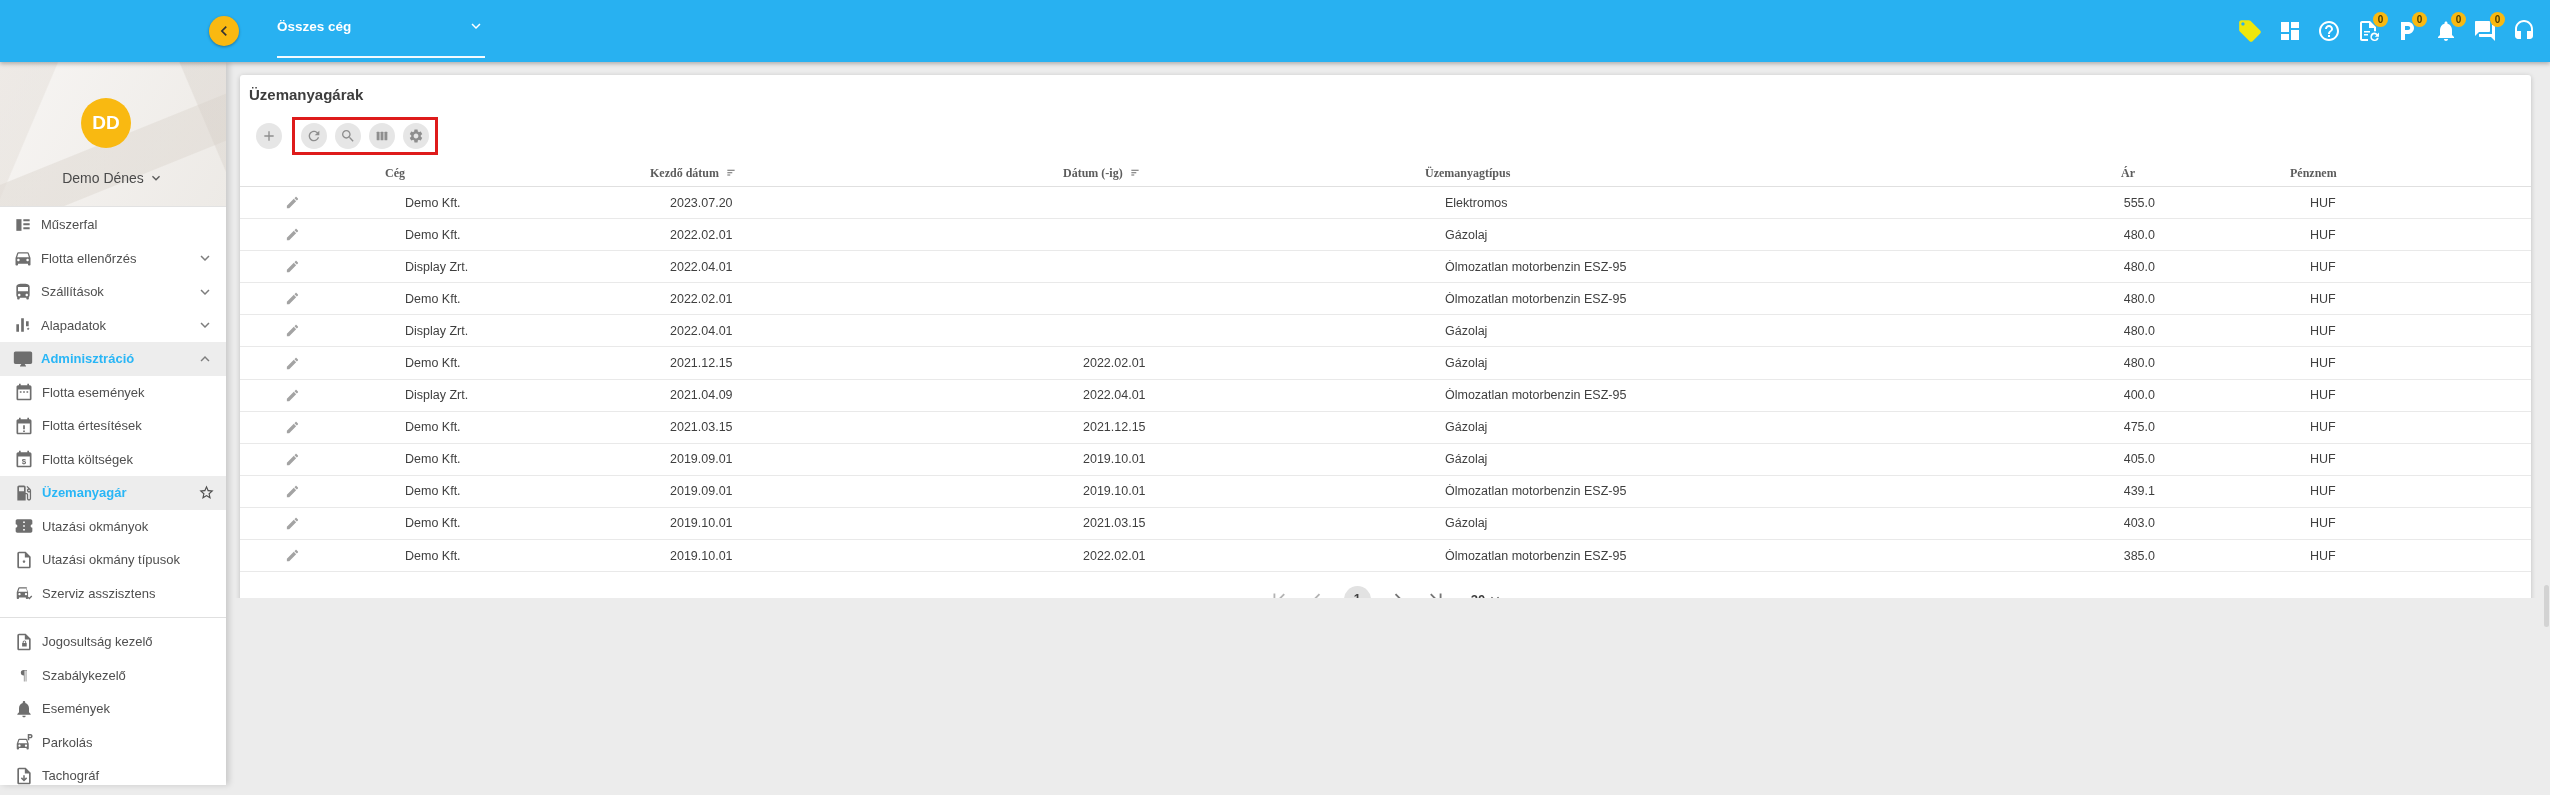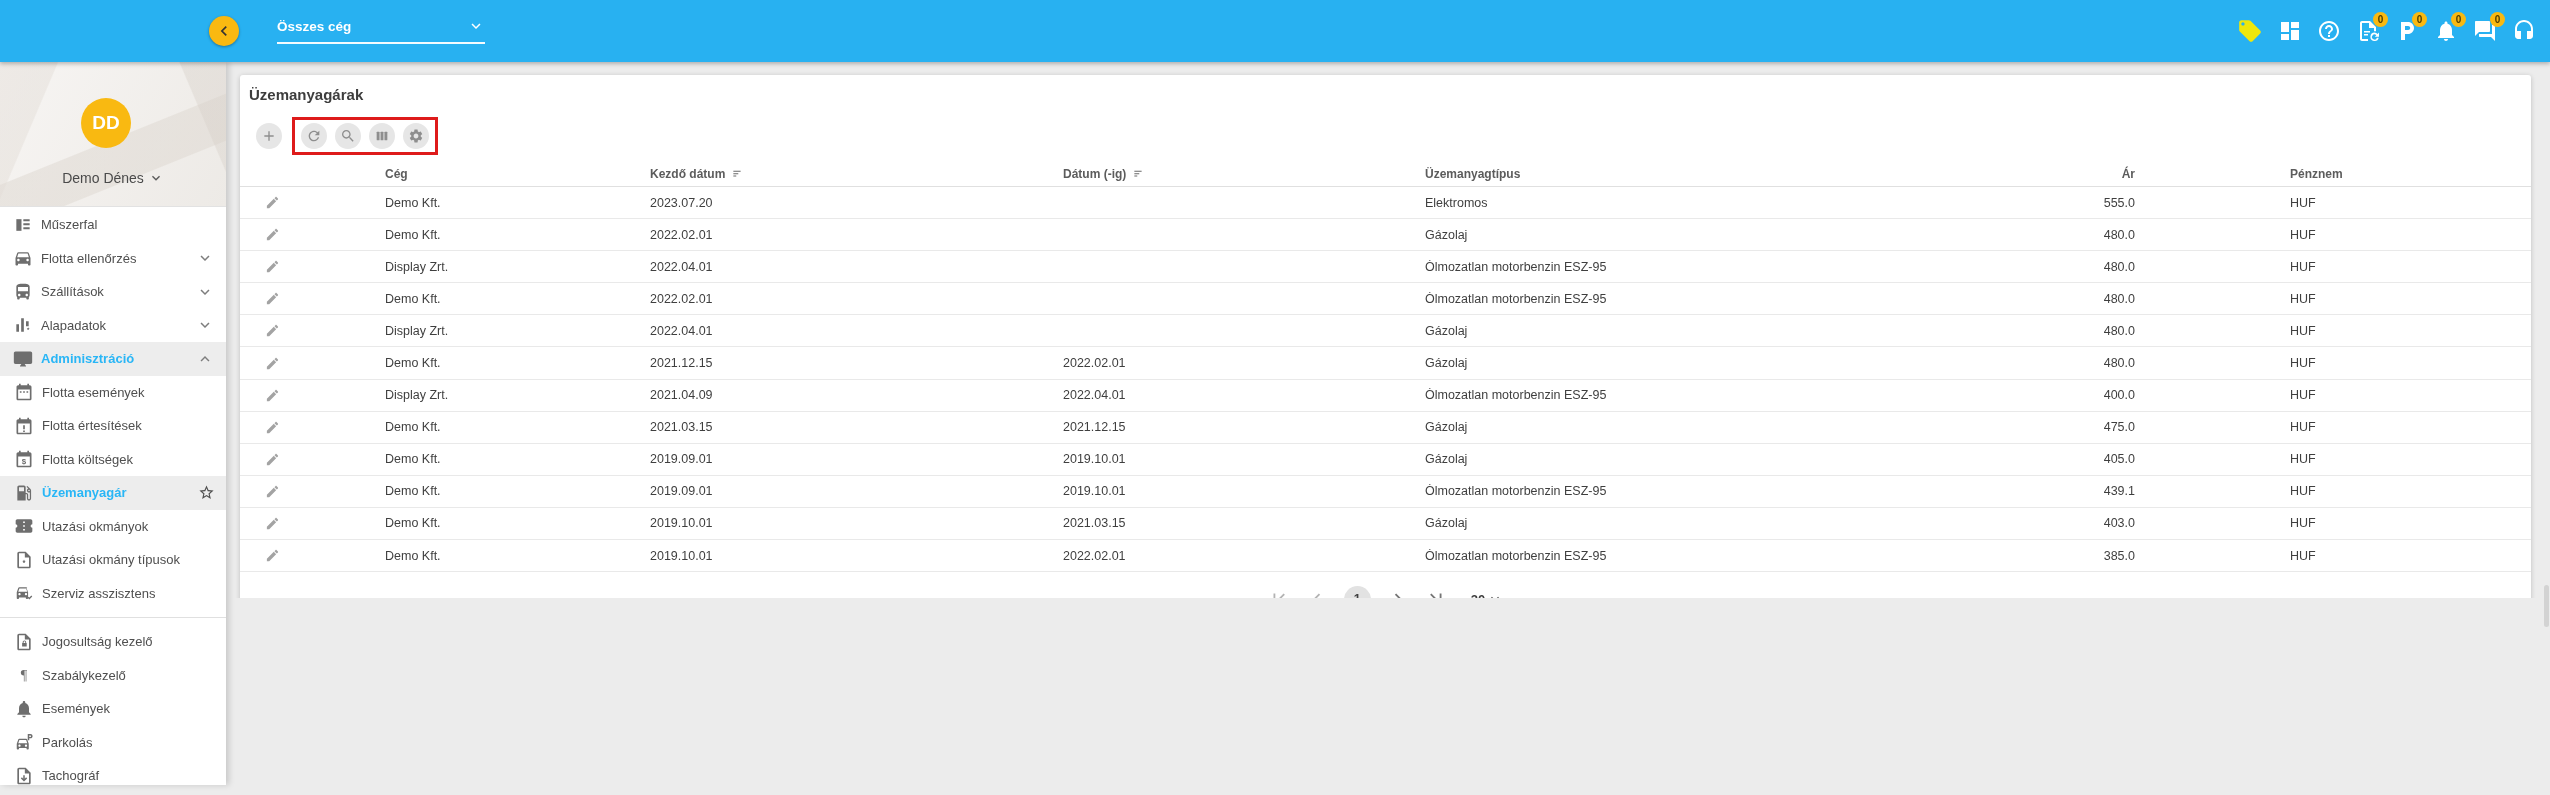--- a/index.html
+++ b/index.html
@@ -10,21 +10,21 @@
 
   
   .topbar { position:absolute; top:0; left:0; width:2550px; height:62px;
             background:var(--topbar-bg,#28B1F1); z-index:30; box-shadow:0 2px 4px rgba(0,0,0,.25); }
   .back-btn { position:absolute; left:209px; top:16px; width:30px; height:30px; border-radius:50%;
               background:var(--accent-yellow,#F9B911); display:flex; align-items:center; justify-content:center;
               color:#333; box-shadow:0 1px 3px rgba(0,0,0,.35); cursor:pointer; }
   .back-btn svg { width:20px; height:20px; }
   .company-select { position:absolute; left:277px; top:17px; width:208px; display:flex; align-items:center;
                     justify-content:space-between; color:#fff; font-size:13.5px; font-weight:bold;
-                    border-bottom:2px solid rgba(255,255,255,.95); padding-bottom:7px; cursor:pointer; }
+                    border-bottom:2px solid rgba(255,255,255,.95); padding-bottom:21px; cursor:pointer; }
   .company-select .sel-chevron svg { width:18px; height:18px; }
   .topbar-icons { position:absolute; right:14px; top:0; height:62px; display:flex; align-items:center; gap:15px; }
   .tb-icon { position:relative; width:24px; height:24px; color:#fff; cursor:pointer; }
   .tb-icon.tag { color:var(--tag-yellow,#EFE70B); width:26px; height:26px; }
   .tb-glyph, .tb-glyph svg { width:100%; height:100%; }
   .tb-badge { position:absolute; top:-7px; right:-8px; min-width:15px; height:15px; border-radius:8px;
               background:var(--accent-yellow,#F9B911); color:#4a3b00; font-size:10px; font-weight:bold;
               display:flex; align-items:center; justify-content:center; padding:0 3px; }
 
   
@@ -69,29 +69,29 @@
   .toolbar { position:absolute; left:16px; top:42px; height:38px; display:flex; align-items:center; }
   .tb-btn { width:26px; height:26px; border-radius:50%; background:#e6e6e6; color:#8e8e8e;
             display:flex; align-items:center; justify-content:center; cursor:pointer; flex:0 0 auto; }
   .tb-btn svg { width:16px; height:16px; }
   .red-box { display:flex; gap:8px; align-items:center; border:3px solid var(--highlight-red,#DE1B1B);
              padding:3px 6px; margin-left:10px; }
 
   .thead { position:absolute; left:0; top:86px; width:100%; height:26px; display:grid;
            grid-template-columns:145px 265px 413px 362px 515px 195px 1fr; align-items:center;
            font-size:12px; font-weight:bold; color:#5c5c5c; border-bottom:1px solid #e0e0e0; }
-  .th { display:flex; align-items:flex-end; gap:6px; white-space:nowrap; }
+  .th { display:flex; align-items:flex-start; gap:6px; white-space:nowrap;font-family:Liberation Serif, serif; }
   .th.right { justify-content:flex-end; }
   .th.indent { padding-left:155px; }
   .th-sort { width:14px; height:14px; color:#6a6a6a; }
   .th-sort svg { width:14px; height:14px; }
 
   .tbody { position:absolute; left:0; top:112px; width:100%; }
   .trow { display:grid; grid-template-columns:145px 265px 413px 362px 515px 195px 1fr; align-items:center;
-          height:32.1px; border-bottom:1px solid #e9e9e9; font-size:12.5px; color:#3f3f3f; }
+          height:32.1px; border-bottom:1px solid #e9e9e9; font-size:12.5px; color:#3f3f3f;padding-left:20px; }
   .td { white-space:nowrap; overflow:hidden; }
   .td.right { text-align:right; }
   .td.indent { padding-left:155px; }
   .td-edit { padding-left:25px; display:flex; align-items:center; }
   .row-edit-glyph { width:15px; height:15px; color:#a3a3a3; cursor:pointer; }
   .row-edit-glyph svg { width:15px; height:15px; }
 
   .pagination { position:absolute; left:0; top:508px; width:100%; height:32px; display:flex;
                 align-items:center; justify-content:center; gap:16px; }
   .pg-btn { width:22px; height:22px; display:flex; align-items:center; justify-content:center; cursor:pointer; }

